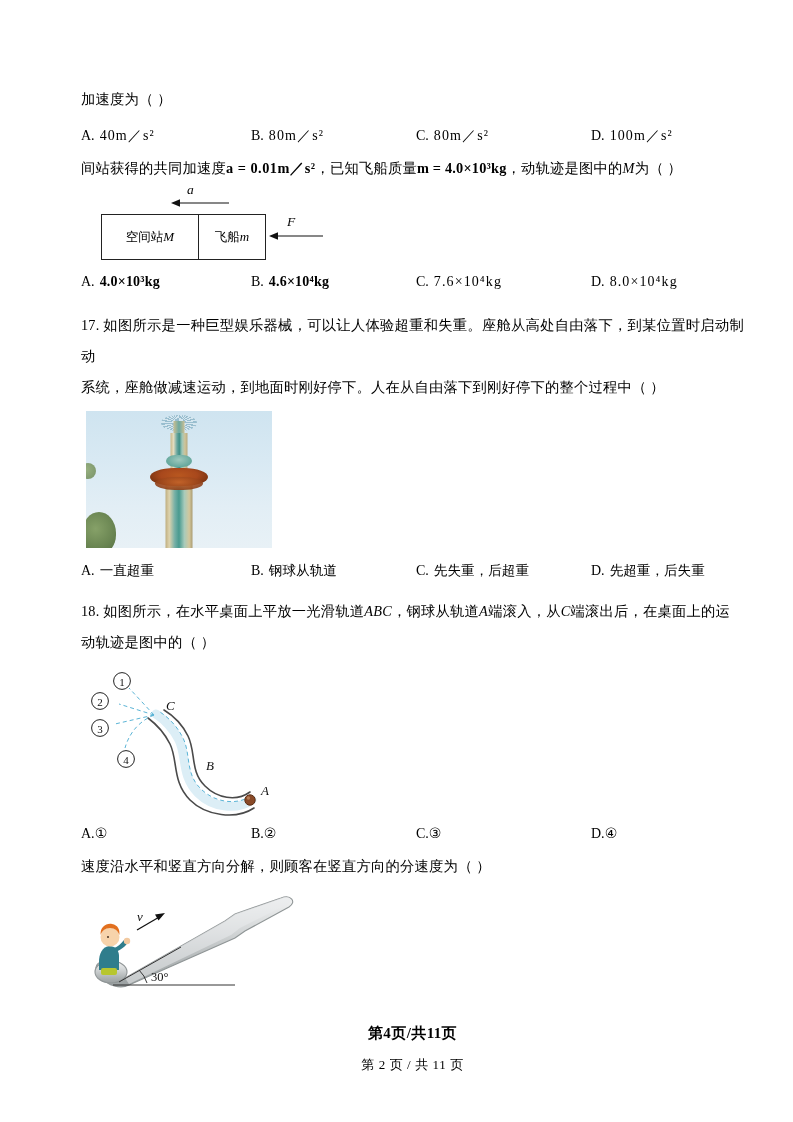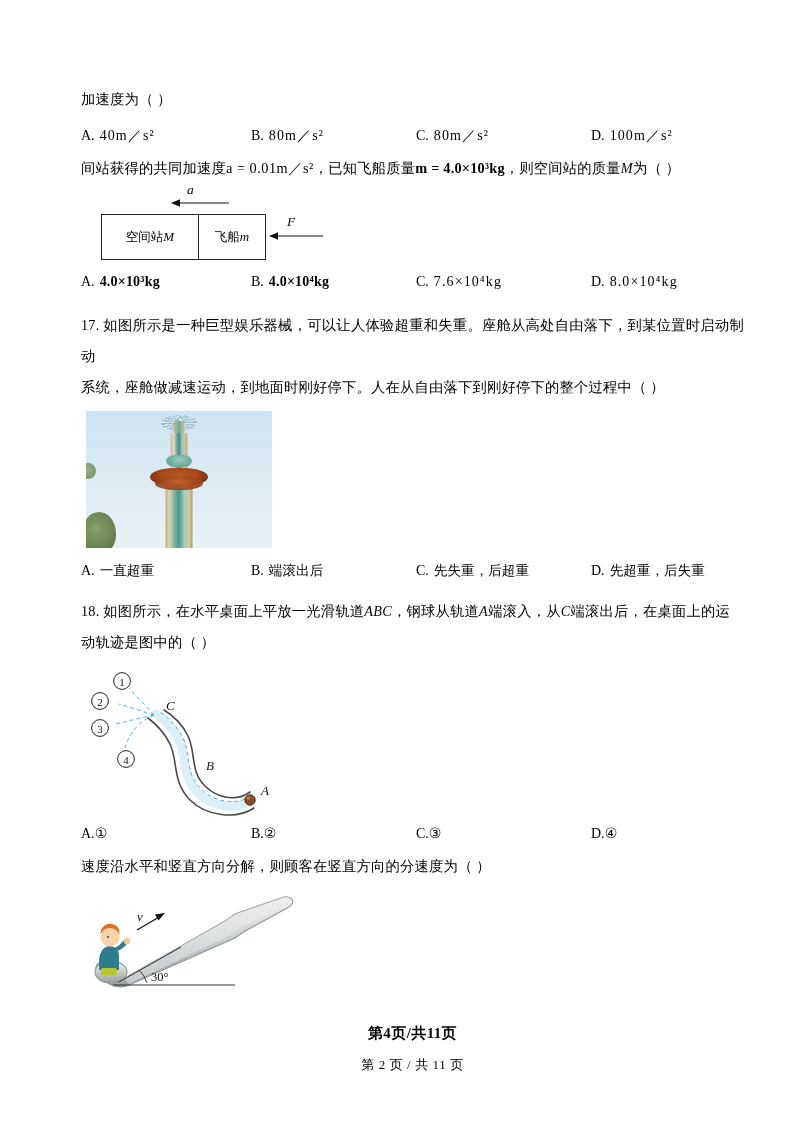--- a/index.html
+++ b/index.html
@@ -40,20 +40,21 @@
     font-family: "Liberation Serif", serif;
   }
   .mathi {
     font-style: italic;
     font-family: "Liberation Serif", serif;
     letter-spacing: .3px;
   }
   .mathn {
     font-family: "Liberation Serif", serif;
     letter-spacing: .5px;
+    font-weight: bold;
   }
   .mathb {
     font-family: "Liberation Serif", serif;
     font-weight: bold;
     letter-spacing: .2px;
   }
 
   
   .options {
     position: relative;
@@ -295,21 +296,21 @@
       </div>
       <div class="opt o-c">
         <span class="opt-label">C.</span><span class="opt-text mono-ish">80m／s²</span>
       </div>
       <div class="opt o-d">
         <span class="opt-label">D.</span><span class="opt-text mono-ish">100m／s²</span>
       </div>
     </div>
 
     <div class="qline">
-      <span>间站获得的共同加速度</span><span class="mathn">a = 0.01m／s²</span><span>，已知飞船质量</span><span class="mathb">m = 4.0×10³kg</span><span>，则空间站的质量</span><span class="mathi">M</span><span>为（      ）</span>
+      <span>间站获得的共同加速度</span><span class="mathn">a = 0.01m／s²</span><span>，已知飞船质量</span><span class="mathb">m = 4.0×10³kg</span><span>，动轨迹是图中的</span><span class="mathi">M</span><span>为（      ）</span>
     </div>
 
     <div class="fig-station">
       <span class="lbl-a">a</span>
       <svg class="arrow-a" viewBox="0 0 62 18">
         <line x1="60" y1="9" x2="8" y2="9" stroke="#111" stroke-width="1.2"></line>
         <polygon points="2,9 11,5.2 11,12.8" fill="#111"></polygon>
       </svg>
       <div class="station-box">
         <div class="cell left">
@@ -326,21 +327,21 @@
         <line x1="56" y1="8" x2="8" y2="8" stroke="#111" stroke-width="1.2"></line>
         <polygon points="2,8 11,4.2 11,11.8" fill="#111"></polygon>
       </svg>
     </div>
 
     <div class="options">
       <div class="opt o-a">
         <span class="opt-label">A.</span><span class="opt-text mathb">4.0×10³kg</span>
       </div>
       <div class="opt o-b">
-        <span class="opt-label">B.</span><span class="opt-text mathb">4.0×10⁴kg</span>
+        <span class="opt-label">B.</span><span class="opt-text mathb">4.6×10⁴kg</span>
       </div>
       <div class="opt o-c">
         <span class="opt-label">C.</span><span class="opt-text mono-ish">7.6×10⁴kg</span>
       </div>
       <div class="opt o-d">
         <span class="opt-label">D.</span><span class="opt-text mono-ish">8.0×10⁴kg</span>
       </div>
     </div>
 
     <div class="qline" style="margin-top:10px;">
@@ -361,21 +362,21 @@
       <div class="tw-gondola2"></div>
       <div class="tw-tree2"></div>
       <div class="tw-tree1"></div>
     </div>
 
     <div class="options" style="margin-top:14px;">
       <div class="opt o-a">
         <span class="opt-label">A.</span><span class="opt-text cn">一直超重</span>
       </div>
       <div class="opt o-b">
-        <span class="opt-label">B.</span><span class="opt-text cn">端滚出后</span>
+        <span class="opt-label">B.</span><span class="opt-text cn">钢球从轨道</span>
       </div>
       <div class="opt o-c">
         <span class="opt-label">C.</span><span class="opt-text cn">先失重，后超重</span>
       </div>
       <div class="opt o-d">
         <span class="opt-label">D.</span><span class="opt-text cn">先超重，后失重</span>
       </div>
     </div>
 
     <div class="qline" style="margin-top:8px;">

